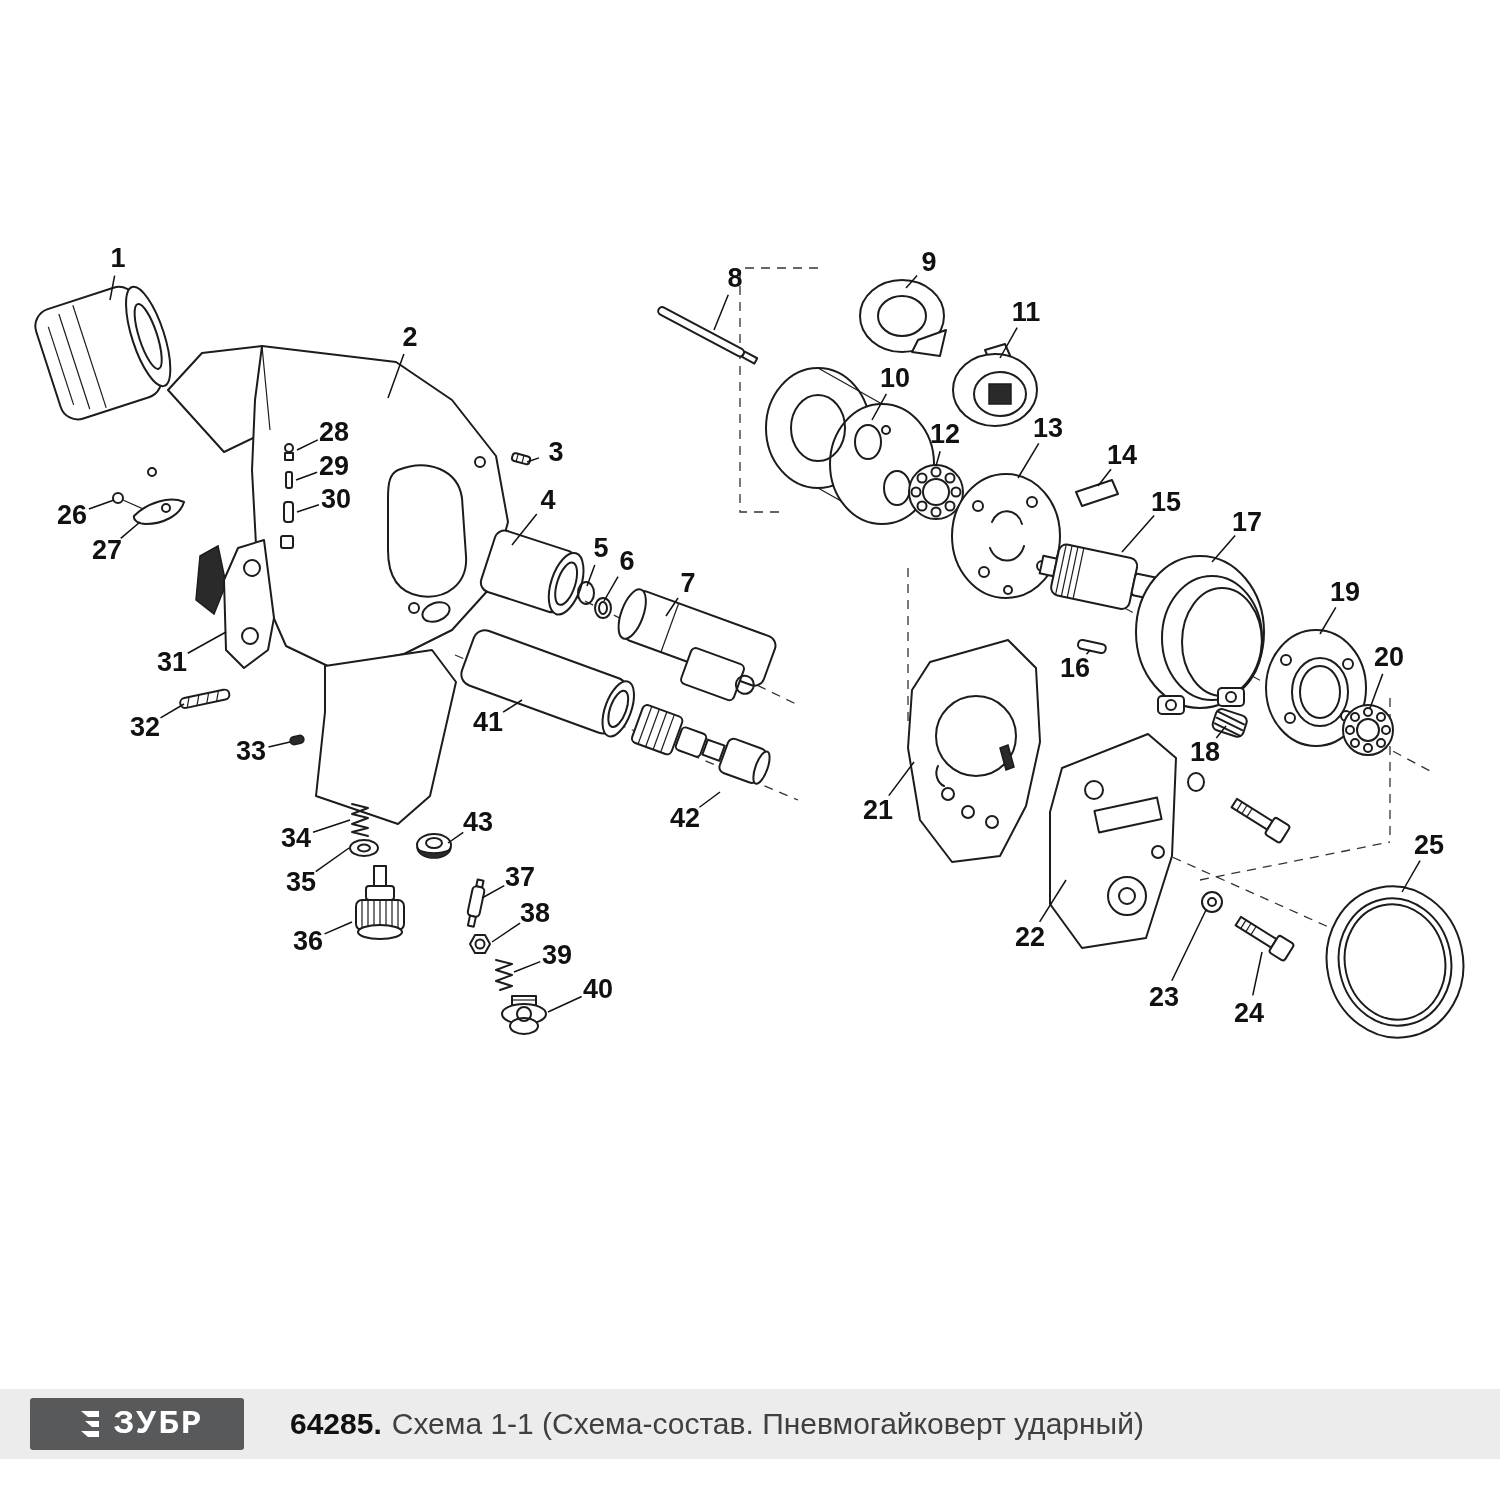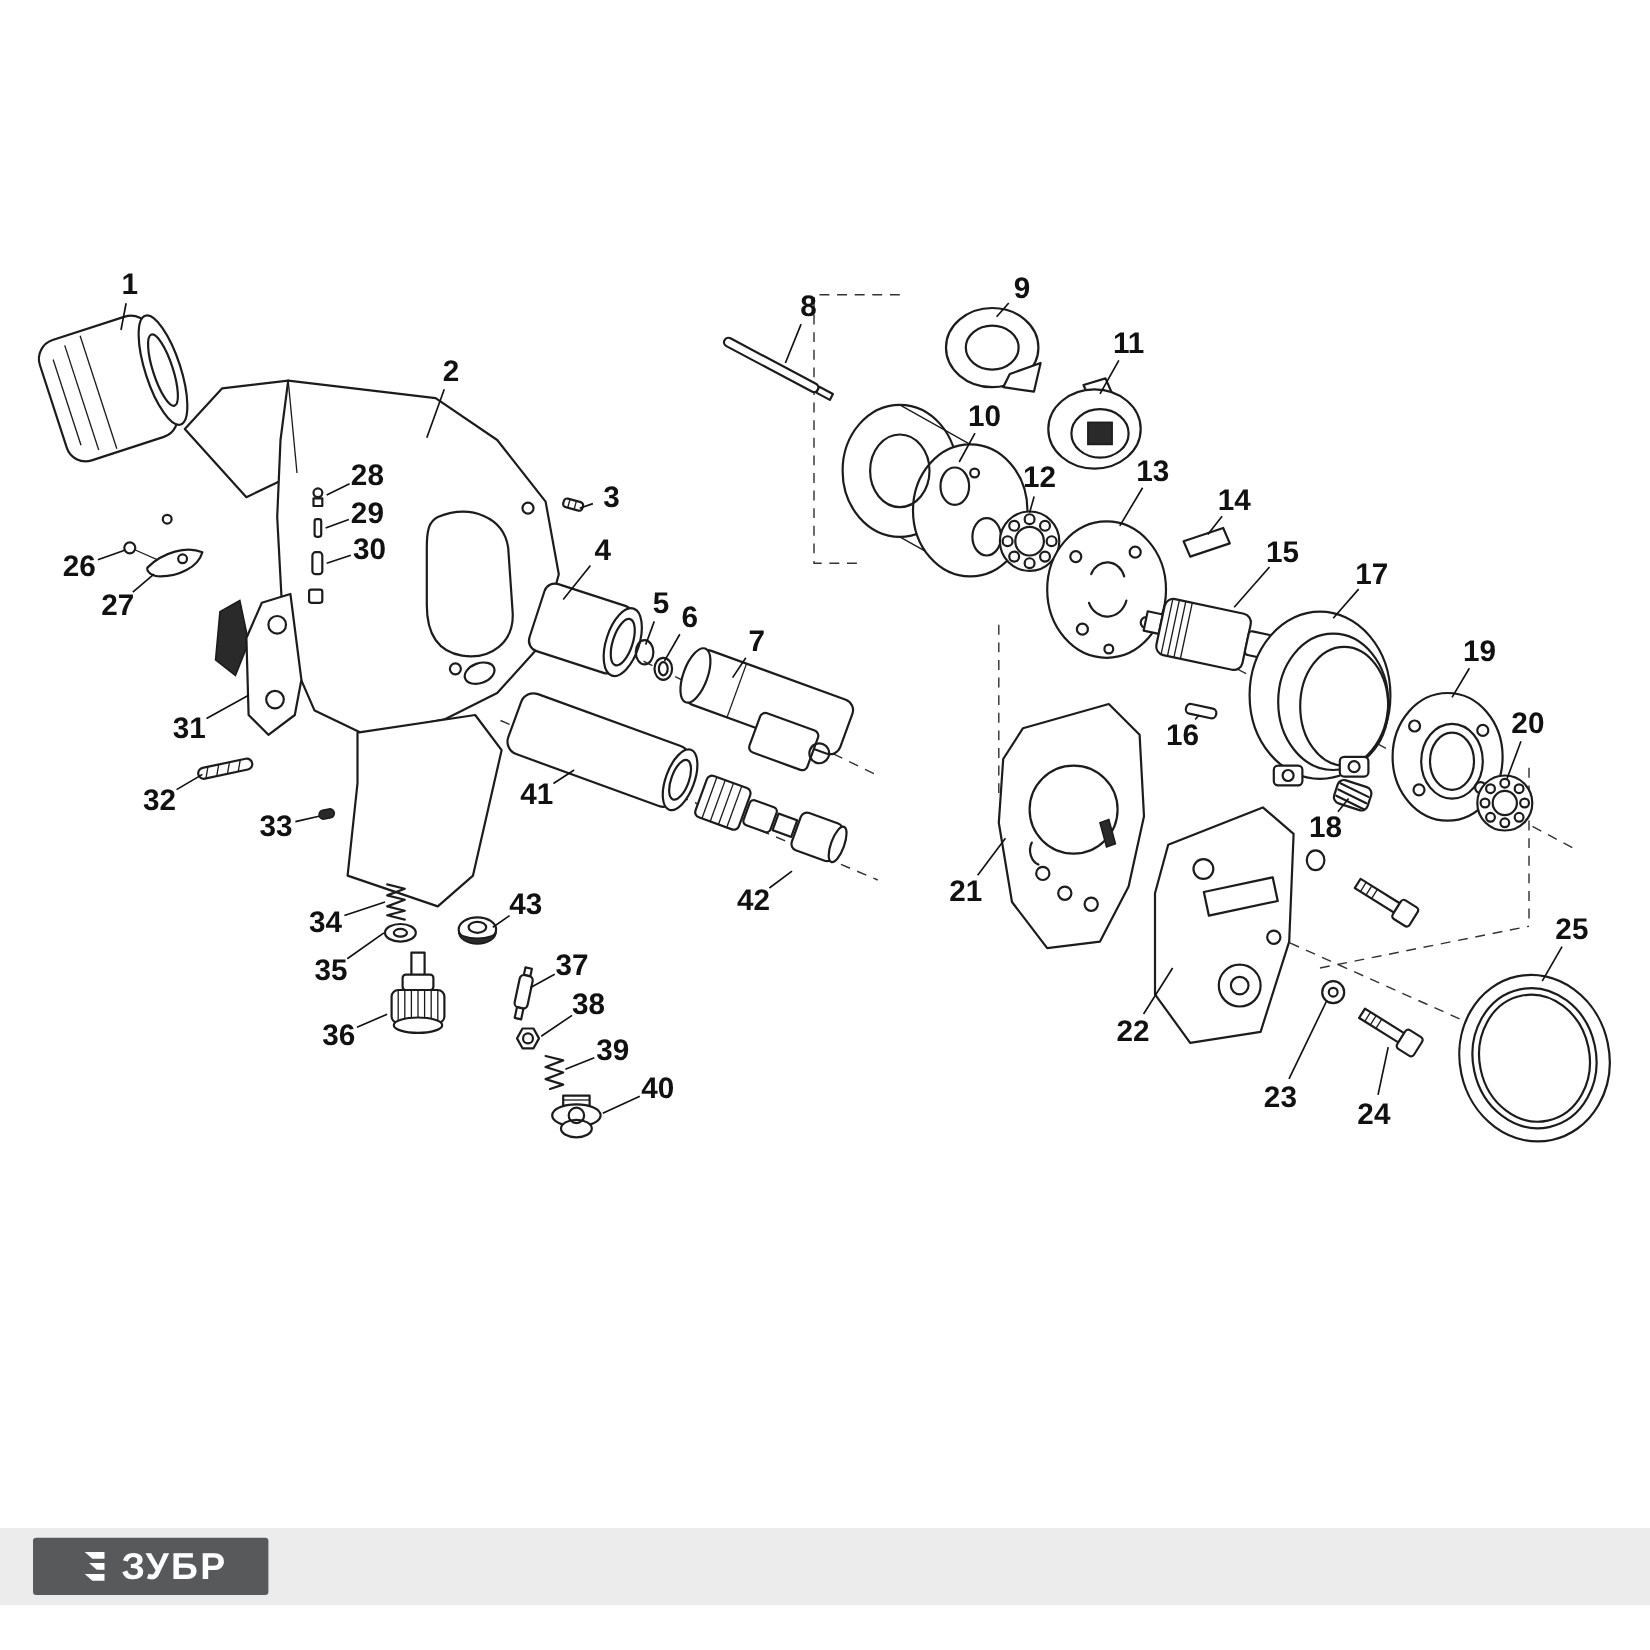--- a/index.html
+++ b/index.html
@@ -12,21 +12,21 @@
   .thin{fill:none;stroke:#1c1c1c;stroke-width:1.2;}
   .dark{fill:#2a2a2a;stroke:#1c1c1c;stroke-width:1.5;}
   .dash{fill:none;stroke:#333;stroke-width:1.3;stroke-dasharray:9 7;}
   .leader{stroke:#111;stroke-width:1.5;}
   .part-num{font-family:"Liberation Sans",sans-serif;font-weight:bold;font-size:27px;
             fill:#111;text-anchor:middle;}
   
   .footer{position:absolute;left:0;top:1389px;width:1500px;height:70px;background:#ececec;
           display:flex;align-items:center;}
   .logo{margin-left:30px;width:214px;height:52px;background:#58595b;border-radius:3px;
-        display:flex;align-items:center;justify-content:center;gap:9px;}
+        display:flex;align-items:center;justify-content:center;gap:9px;font-family:Liberation Mono, monospace;}
   .logo-text{color:#ffffff;font-weight:bold;font-size:34px;letter-spacing:2px;}
   .caption{margin-left:46px;font-size:30px;color:#3f3f3f;}
   .caption .code{font-weight:bold;color:#111;margin-right:10px;}
 </style>
 </head>
 <body>
 
 <div class="page">
 
   <svg class="diagram" width="1500" height="1388" viewBox="0 0 1500 1388">
@@ -454,14 +454,17 @@
 
   <div class="footer">
     <div class="logo">
       <svg width="34" height="32" viewBox="0 0 34 32">
         <path d="M28 3 H10 l7 6 h11 z" fill="#ffffff"></path>
         <path d="M28 13 H14 l7 6 h7 z" fill="#ffffff"></path>
         <path d="M28 23 H10 l7 6 h11 z" fill="#ffffff"></path>
       </svg>
       <span class="logo-text">ЗУБР</span>
     </div>
+    <div class="caption">
+      <span class="code">64285.</span><span>Схема 1-1 (Схема-состав. Пневмогайковерт ударный)</span>
+    </div>
   </div>
 </div>
 
 </body></html>

